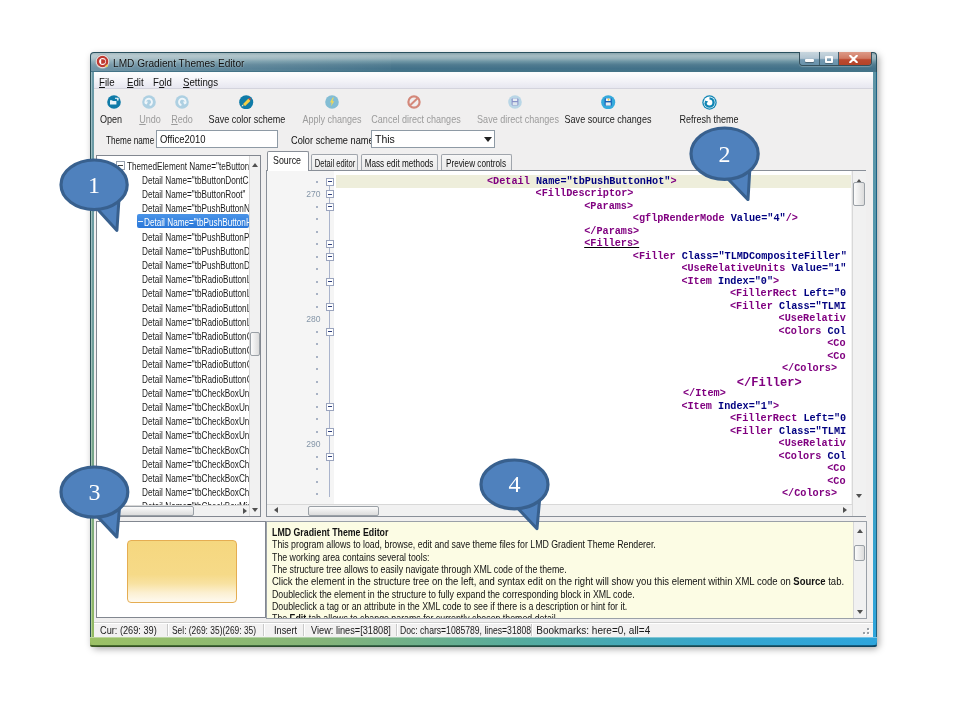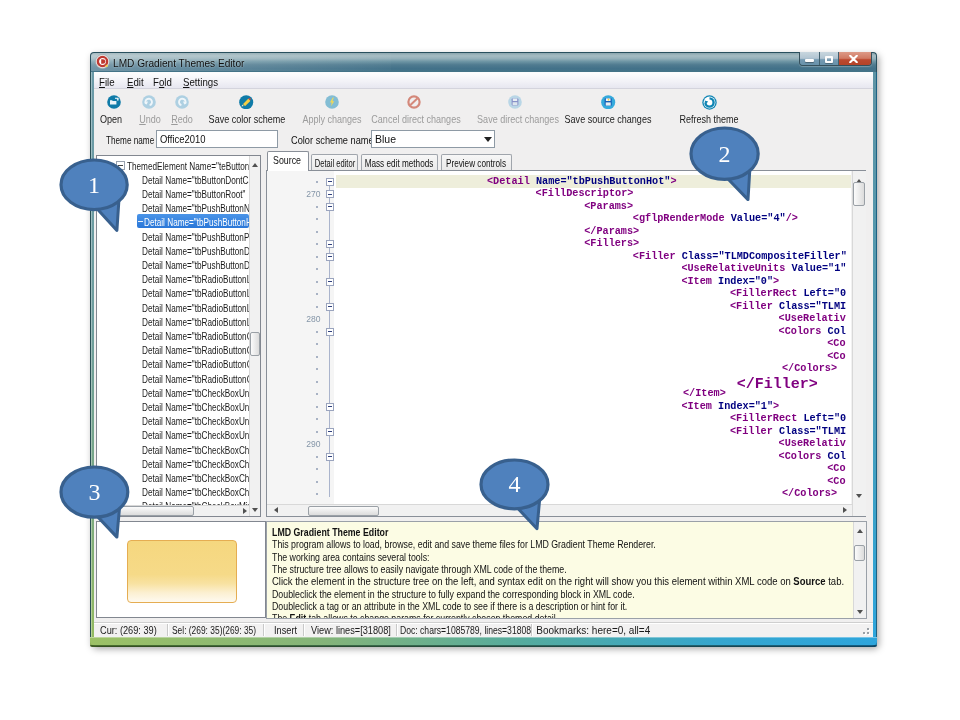--- a/index.html
+++ b/index.html
@@ -95,21 +95,21 @@
     <circle cx="7.5" cy="7.5" r="7.2" fill="#0f85b4"></circle>
     <circle cx="7.5" cy="7.5" r="5.9" fill="#ffffff"></circle>
     <path d="M7.5 3.4 A4.1 4.1 0 1 1 3.4 7.5" stroke="#0f85b4" stroke-width="2.4" fill="none"></path>
     <path d="M3.6 9.2 L2.6 5.4 L6.2 6.6 Z" fill="#0f85b4"></path>
   </svg>
 <div class="abs tx" style="left:105.5px;top:133.5px;font-size:10.5px;color:#111;transform-origin:0 0;transform:scaleX(0.78);">Theme name</div>
 <div class="abs" style="left:156px;top:129.5px;width:122px;height:18px;background:#fff;border:1px solid #8e9aa5;"></div>
 <div class="abs tx" style="left:160px;top:133px;font-size:10.5px;color:#111;transform-origin:0 0;transform:scaleX(0.9);">Office2010</div>
 <div class="abs tx" style="left:290.5px;top:133.5px;font-size:10.5px;color:#111;transform-origin:0 0;transform:scaleX(0.88);">Color scheme name</div>
 <div class="abs" style="left:371px;top:129.5px;width:124px;height:18px;background:#fff;border:1px solid #8e9aa5;"></div>
-<div class="abs tx" style="left:375px;top:133px;font-size:10.5px;color:#111;">Blue</div>
+<div class="abs tx" style="left:375px;top:133px;font-size:10.5px;color:#111;">This</div>
 <div class="abs" style="left:484px;top:137px;width:0;height:0;border:4px solid transparent;border-top:5px solid #222;"></div>
 <div class="abs" style="left:96px;top:155px;width:165px;height:362px;background:#fff;border:1px solid #828790;"></div>
 <div class="abs" style="left:116px;top:160.6px;width:9px;height:9px;border:1px solid #99a2ae;background:#fff;"></div>
 <div class="abs" style="left:118px;top:164.5px;width:5px;height:1px;background:#444;"></div>
 <div class="abs tx" style="left:127px;top:159.5px;width:156px;overflow:hidden;font-size:10.5px;color:#1a1a1a;transform-origin:0 0;transform:scaleX(0.78);">ThemedElement Name="teButton"</div>
 <div class="abs tx" style="left:142px;top:173.7px;width:137px;overflow:hidden;font-size:10.5px;color:#1a1a1a;transform-origin:0 0;transform:scaleX(0.78);">Detail Name="tbButtonDontCare"</div>
 <div class="abs tx" style="left:142px;top:187.9px;width:137px;overflow:hidden;font-size:10.5px;color:#1a1a1a;transform-origin:0 0;transform:scaleX(0.78);">Detail Name="tbButtonRoot"</div>
 <div class="abs tx" style="left:142px;top:202.1px;width:137px;overflow:hidden;font-size:10.5px;color:#1a1a1a;transform-origin:0 0;transform:scaleX(0.78);">Detail Name="tbPushButtonNorm"</div>
 <div class="abs" style="left:137px;top:214.3px;width:112px;height:14.2px;background:linear-gradient(180deg,#4a94e8 0%,#2a77d8 100%);border-radius:2px;"></div>
 <div class="abs" style="left:138px;top:221.3px;width:5px;height:1px;background:#e8f0fa;"></div>
@@ -200,32 +200,32 @@
 <div class="abs" style="left:327.5px;top:406.0px;width:4px;height:1px;background:#30407c;z-index:3;"></div>
 <div class="abs" style="left:325.5px;top:427.5px;width:8px;height:8px;border:1px solid #9aa4be;background:#fff;z-index:3;"></div>
 <div class="abs" style="left:327.5px;top:431.0px;width:4px;height:1px;background:#30407c;z-index:3;"></div>
 <div class="abs" style="left:325.5px;top:452.5px;width:8px;height:8px;border:1px solid #9aa4be;background:#fff;z-index:3;"></div>
 <div class="abs" style="left:327.5px;top:456.0px;width:4px;height:1px;background:#30407c;z-index:3;"></div>
 <div class="abs tx mono" style="left:487px;top:175.6px;height:12.5px;font-size:10.2px;z-index:2;"><span style="color:#800080">&lt;Detail </span><span style="color:#000080">Name="tbPushButtonHot"</span><span style="color:#800080">&gt;</span></div>
 <div class="abs tx mono" style="left:535.6px;top:188.1px;height:12.5px;font-size:10.2px;z-index:2;"><span style="color:#800080">&lt;FillDescriptor&gt;</span></div>
 <div class="abs tx mono" style="left:584.2px;top:200.6px;height:12.5px;font-size:10.2px;z-index:2;"><span style="color:#800080">&lt;Params&gt;</span></div>
 <div class="abs tx mono" style="left:632.8px;top:213.1px;height:12.5px;font-size:10.2px;z-index:2;"><span style="color:#800080">&lt;gflpRenderMode </span><span style="color:#000080">Value="4"</span><span style="color:#800080">/&gt;</span></div>
 <div class="abs tx mono" style="left:584.2px;top:225.6px;height:12.5px;font-size:10.2px;z-index:2;"><span style="color:#800080">&lt;/Params&gt;</span></div>
-<div class="abs tx mono" style="left:584.2px;top:238.1px;height:12.5px;font-size:10.2px;z-index:2;"><span style="color:#800080">&lt;Fillers&gt;</span></div>
+<div class="abs tx mono" style="left:584.2px;top:238.1px;height:12.5px;font-size:10.2px;z-index:2;text-decoration:underline;"><span style="color:#800080">&lt;Fillers&gt;</span></div>
 <div class="abs tx mono" style="left:632.8px;top:250.6px;height:12.5px;font-size:10.2px;z-index:2;"><span style="color:#800080">&lt;Filler </span><span style="color:#000080">Class="TLMDCompositeFiller"</span></div>
 <div class="abs tx mono" style="left:681.4px;top:263.1px;height:12.5px;font-size:10.2px;z-index:2;"><span style="color:#800080">&lt;UseRelativeUnits </span><span style="color:#000080">Value="1"</span></div>
 <div class="abs tx mono" style="left:681.4px;top:275.6px;height:12.5px;font-size:10.2px;z-index:2;"><span style="color:#800080">&lt;Item </span><span style="color:#000080">Index="0"</span><span style="color:#800080">&gt;</span></div>
 <div class="abs tx mono" style="left:730px;top:288.1px;height:12.5px;font-size:10.2px;z-index:2;"><span style="color:#800080">&lt;FillerRect </span><span style="color:#000080">Left="0</span></div>
 <div class="abs tx mono" style="left:730px;top:300.6px;height:12.5px;font-size:10.2px;z-index:2;"><span style="color:#800080">&lt;Filler </span><span style="color:#000080">Class="TLMI</span></div>
 <div class="abs tx mono" style="left:778.6px;top:313.1px;height:12.5px;font-size:10.2px;z-index:2;"><span style="color:#800080">&lt;UseRelativ</span></div>
 <div class="abs tx mono" style="left:778.6px;top:325.6px;height:12.5px;font-size:10.2px;z-index:2;"><span style="color:#800080">&lt;Colors </span><span style="color:#000080">Col</span></div>
 <div class="abs tx mono" style="left:827.2px;top:338.1px;height:12.5px;font-size:10.2px;z-index:2;"><span style="color:#800080">&lt;Co</span></div>
 <div class="abs tx mono" style="left:827.2px;top:350.6px;height:12.5px;font-size:10.2px;z-index:2;"><span style="color:#800080">&lt;Co</span></div>
 <div class="abs tx mono" style="left:782px;top:363.1px;height:12.5px;font-size:10.2px;z-index:2;"><span style="color:#800080">&lt;/Colors&gt;</span></div>
-<div class="abs tx mono" style="left:736.8px;top:375.6px;height:12.5px;font-size:15px;z-index:2;"><span style="color:#800080">&lt;/Filler&gt;</span></div>
+<div class="abs tx mono" style="left:736.8px;top:375.6px;height:12.5px;font-size:12px;z-index:2;"><span style="color:#800080">&lt;/Filler&gt;</span></div>
 <div class="abs tx mono" style="left:683px;top:388.1px;height:12.5px;font-size:10.2px;z-index:2;"><span style="color:#800080">&lt;/Item&gt;</span></div>
 <div class="abs tx mono" style="left:681.4px;top:400.6px;height:12.5px;font-size:10.2px;z-index:2;"><span style="color:#800080">&lt;Item </span><span style="color:#000080">Index="1"</span><span style="color:#800080">&gt;</span></div>
 <div class="abs tx mono" style="left:730px;top:413.1px;height:12.5px;font-size:10.2px;z-index:2;"><span style="color:#800080">&lt;FillerRect </span><span style="color:#000080">Left="0</span></div>
 <div class="abs tx mono" style="left:730px;top:425.6px;height:12.5px;font-size:10.2px;z-index:2;"><span style="color:#800080">&lt;Filler </span><span style="color:#000080">Class="TLMI</span></div>
 <div class="abs tx mono" style="left:778.6px;top:438.1px;height:12.5px;font-size:10.2px;z-index:2;"><span style="color:#800080">&lt;UseRelativ</span></div>
 <div class="abs tx mono" style="left:778.6px;top:450.6px;height:12.5px;font-size:10.2px;z-index:2;"><span style="color:#800080">&lt;Colors </span><span style="color:#000080">Col</span></div>
 <div class="abs tx mono" style="left:827.2px;top:463.1px;height:12.5px;font-size:10.2px;z-index:2;"><span style="color:#800080">&lt;Co</span></div>
 <div class="abs tx mono" style="left:827.2px;top:475.6px;height:12.5px;font-size:10.2px;z-index:2;"><span style="color:#800080">&lt;Co</span></div>
 <div class="abs tx mono" style="left:782px;top:488.1px;height:12.5px;font-size:10.2px;z-index:2;"><span style="color:#800080">&lt;/Colors&gt;</span></div>
 <div class="abs" style="left:851px;top:171px;width:15px;height:345px;background:#f1f1f1;z-index:2;"></div>

